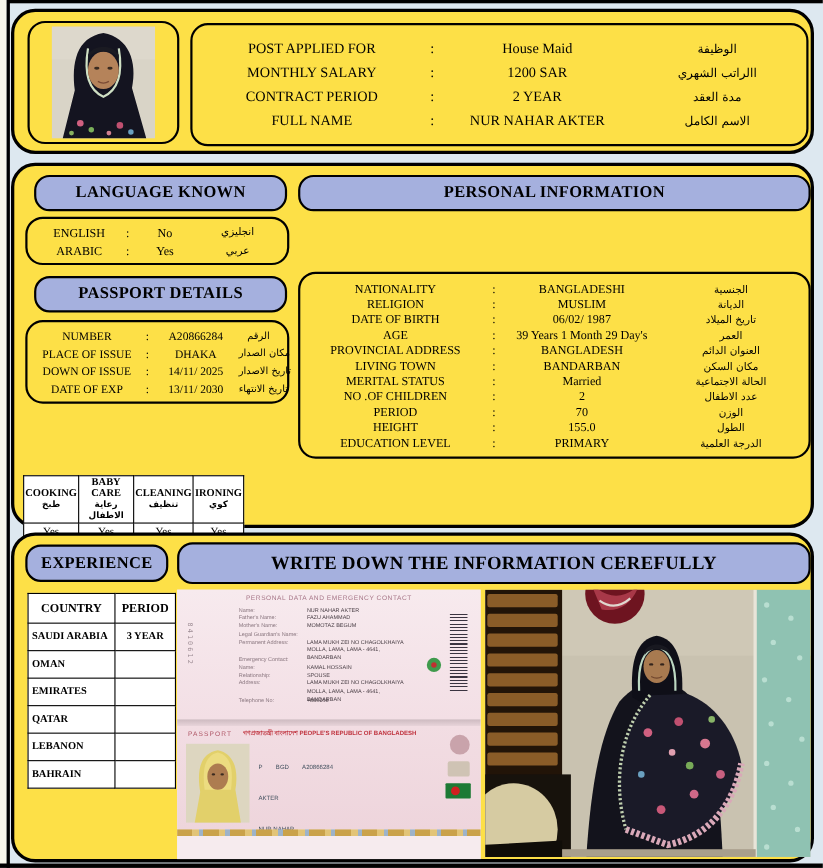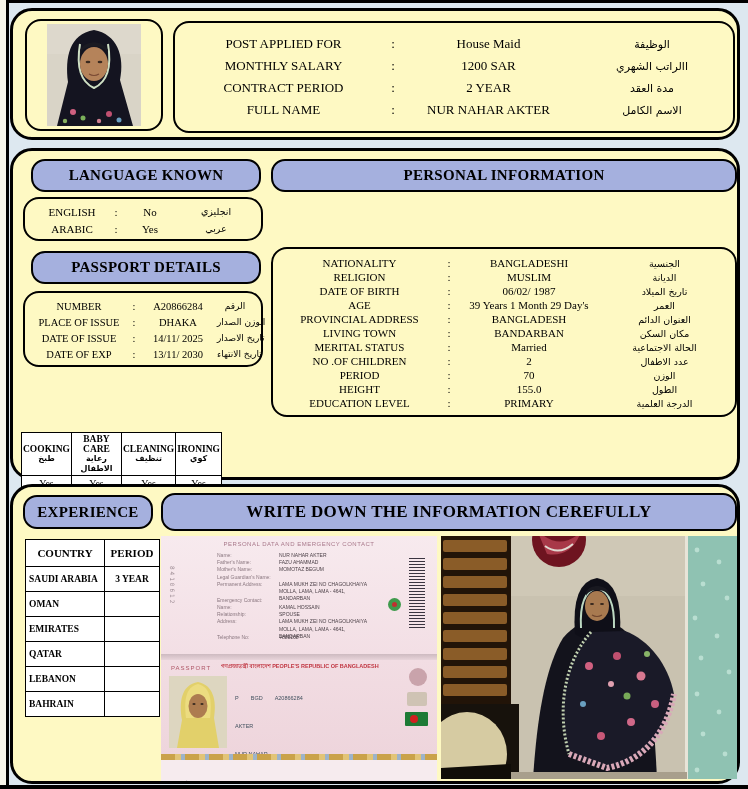--- a/index.html
+++ b/index.html
@@ -11,21 +11,21 @@
     position:relative;
     overflow:hidden;
   }
   .page{position:absolute;inset:0;}
   
   .edge-top{position:absolute;left:8px;top:0;width:740px;height:3px;background:#000;}
   .edge-left-white{position:absolute;left:0;top:0;width:6px;height:789px;background:#f7f6ea;}
   .edge-left-black{position:absolute;left:6px;top:0;width:3px;height:789px;background:#000;}
   .edge-bottom{position:absolute;left:0;top:785px;width:748px;height:4px;background:#000;}
 
-  .box{position:absolute;border:3px solid #000;border-radius:22px;box-sizing:border-box;background:#fef9c3;}
+  .box{position:absolute;border:3px solid #000;border-radius:22px;box-sizing:border-box;background:#fde047;}
   .pill{
     position:absolute;background:#a5b0de;border:2px solid #000;border-radius:14px;
     display:flex;align-items:center;justify-content:center;
     font-weight:bold;letter-spacing:.3px;box-sizing:border-box;
   }
   .ibox{position:absolute;border:2.5px solid #000;border-radius:16px;box-sizing:border-box;}
 
   .r{display:grid;align-items:center;}
   .lbl{text-align:center;white-space:nowrap;}
   .cln{text-align:center;}
@@ -173,24 +173,24 @@
       <div class="r">
         <span class="lbl">NUMBER</span>
         <span class="cln">:</span>
         <span class="val">A20866284</span>
         <span class="ara">الرقم</span>
       </div>
       <div class="r">
         <span class="lbl">PLACE OF ISSUE</span>
         <span class="cln">:</span>
         <span class="val">DHAKA</span>
-        <span class="ara">الوزن الصدار</span>
-      </div>
-      <div class="r">
-        <span class="lbl">DATE OF ISSUE</span>
+        <span class="ara">مكان الصدار</span>
+      </div>
+      <div class="r">
+        <span class="lbl">DOWN OF ISSUE</span>
         <span class="cln">:</span>
         <span class="val">14/11/ 2025</span>
         <span class="ara">تاريخ الاصدار</span>
       </div>
       <div class="r">
         <span class="lbl">DATE OF EXP</span>
         <span class="cln">:</span>
         <span class="val">13/11/ 2030</span>
         <span class="ara">تاريخ الانتهاء</span>
       </div>

